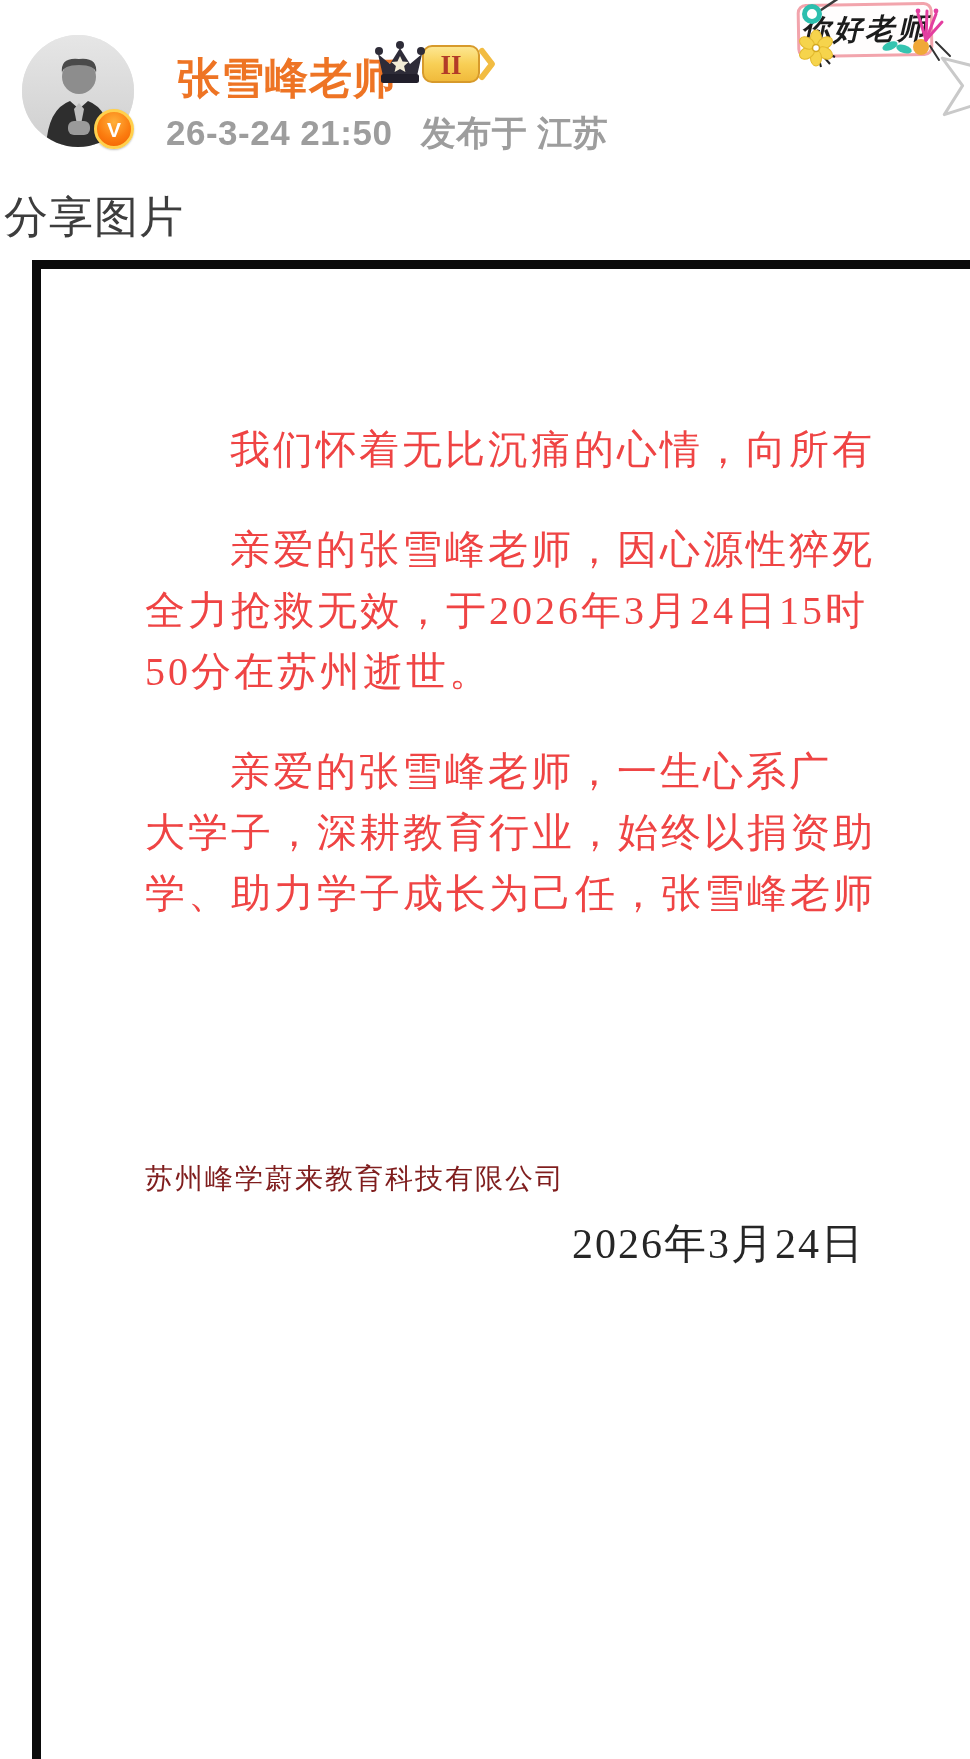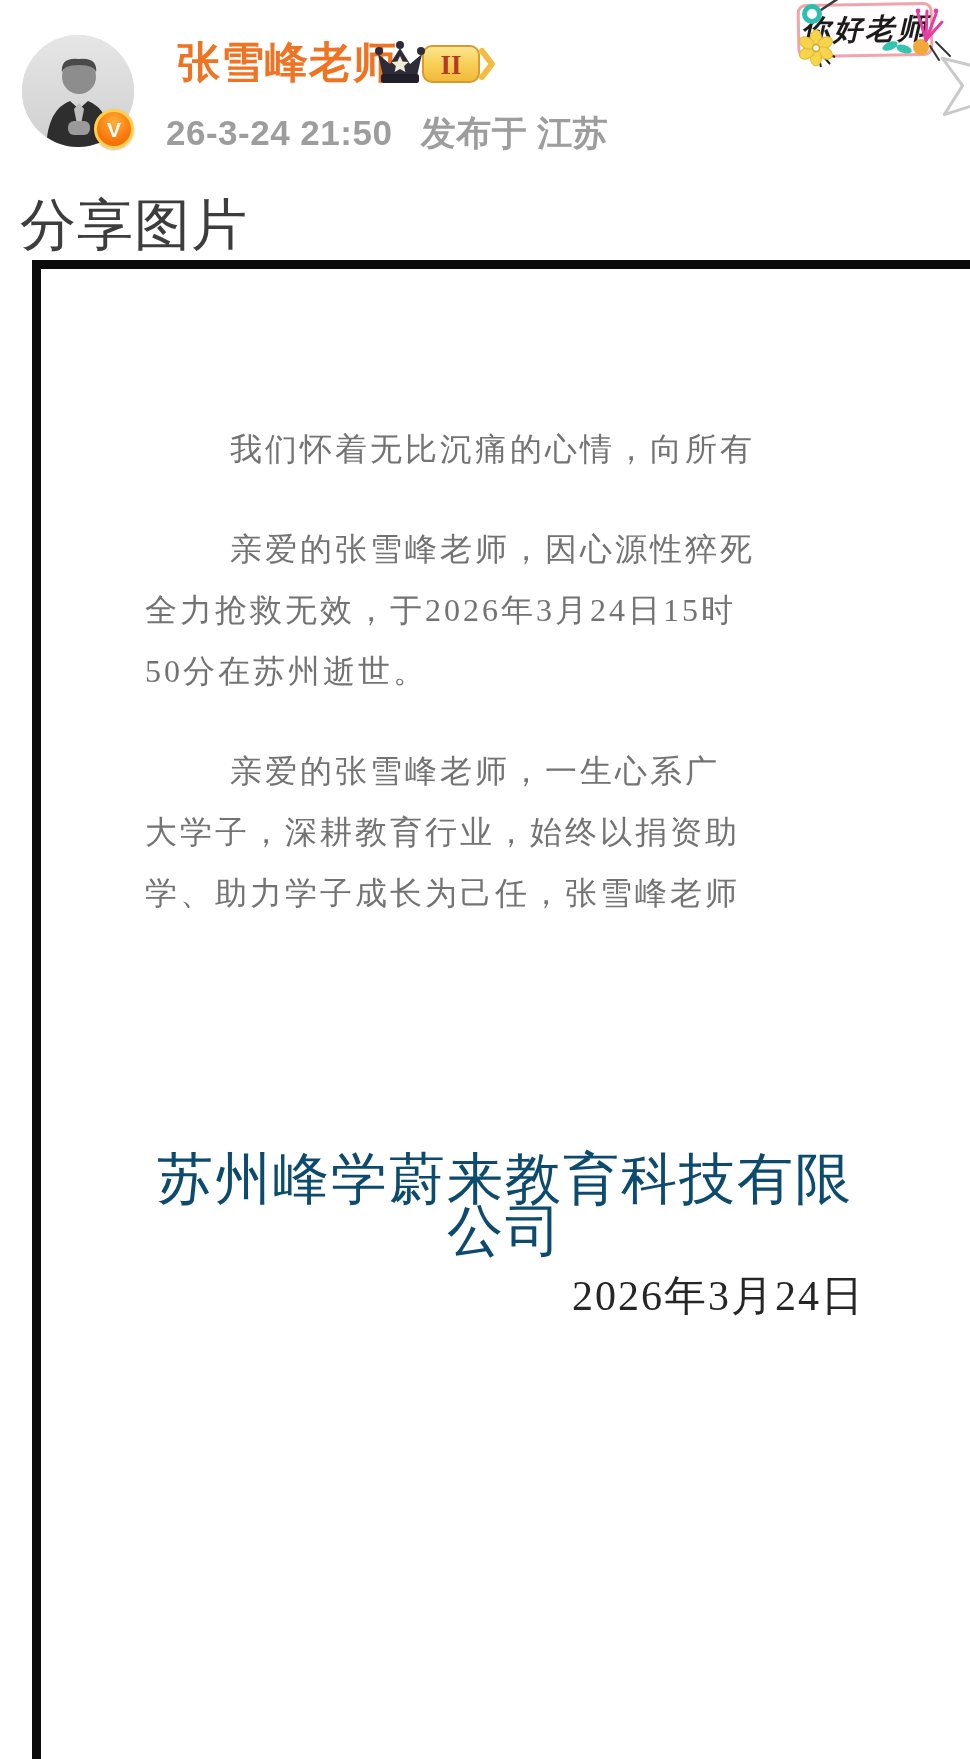--- a/index.html
+++ b/index.html
@@ -15,32 +15,32 @@
   }
   .v-badge{
     position:absolute;left:94px;top:109px;width:40px;height:40px;border-radius:50%;
     background:radial-gradient(circle at 50% 30%,#ffb03a 0%,#fb7d10 55%,#f25d00 100%);
     border:3px solid #ffd04d;box-sizing:border-box;
     display:flex;align-items:center;justify-content:center;
     color:#ffffff;font-weight:800;font-size:21px;line-height:1;
     box-shadow:0 1px 2px rgba(0,0,0,.25);
   }
   .username{
-    position:absolute;left:177px;top:34px;
+    position:absolute;left:177px;top:50px;
     font-size:43px;font-weight:700;color:#ee7424;letter-spacing:1px;white-space:nowrap;
   }
   .badge-combo{position:absolute;left:373px;top:38px;width:126px;height:54px;}
   .timestamp{
     position:absolute;left:166px;top:110px;
     font-size:35px;color:#9d9d9d;white-space:nowrap;letter-spacing:.5px;font-weight:bold;
   }
   .timestamp .src{margin-left:18px;}
   .post-text{
-    position:absolute;left:20px;top:188px;
-    font-size:56px;color:#3d3d3d;letter-spacing:1px;
+    position:absolute;left:4px;top:188px;
+    font-size:44px;color:#3d3d3d;letter-spacing:1px;
   }
   
   .sticker-frame{
     position:absolute;left:797px;top:3px;width:136px;height:54px;
     background:#fffdfd;border:3px solid #f2a4ac;border-radius:9px;box-sizing:border-box;
     transform:rotate(-1deg);
     display:flex;align-items:center;justify-content:center;z-index:5;
   }
   .sticker-text{
     font-family:"Liberation Serif",serif;font-style:italic;font-weight:700;
@@ -57,29 +57,29 @@
     position:absolute;left:0;top:0;right:0;
     padding:0 108px 0 104px;
     font-family:"Liberation Serif",serif;color:#242424;
   }
   .doc-title{
     margin-top:113px;height:95px;line-height:95px;
     text-align:center;font-family:"Liberation Sans",sans-serif;
     font-size:80px;font-weight:900;color:#141414;letter-spacing:10px;
   }
   .line{
-    font-size:32px;line-height:61px;letter-spacing:3px;color:#737373;
+    font-size:40px;line-height:61px;letter-spacing:3px;color:#ef4444;
     white-space:nowrap;
   }
   .line.first{margin-top:150px;}
   .line.indent{padding-left:85px;}
   .line.para-gap{margin-top:39px;}
   .doc-sign{
-    margin-top:229px;text-align:center;
-    font-size:56px;line-height:52px;letter-spacing:2px;color:#0c4a6e;
+    margin-top:229px;text-align:left;
+    font-size:28px;line-height:52px;letter-spacing:2px;color:#7f1d1d;
   }
   .doc-date{
     margin-top:15px;text-align:right;
     font-size:42px;line-height:48px;letter-spacing:2px;color:#262626;
   }
 </style>
 </head>
 <body>
 
 <div id="screen">

